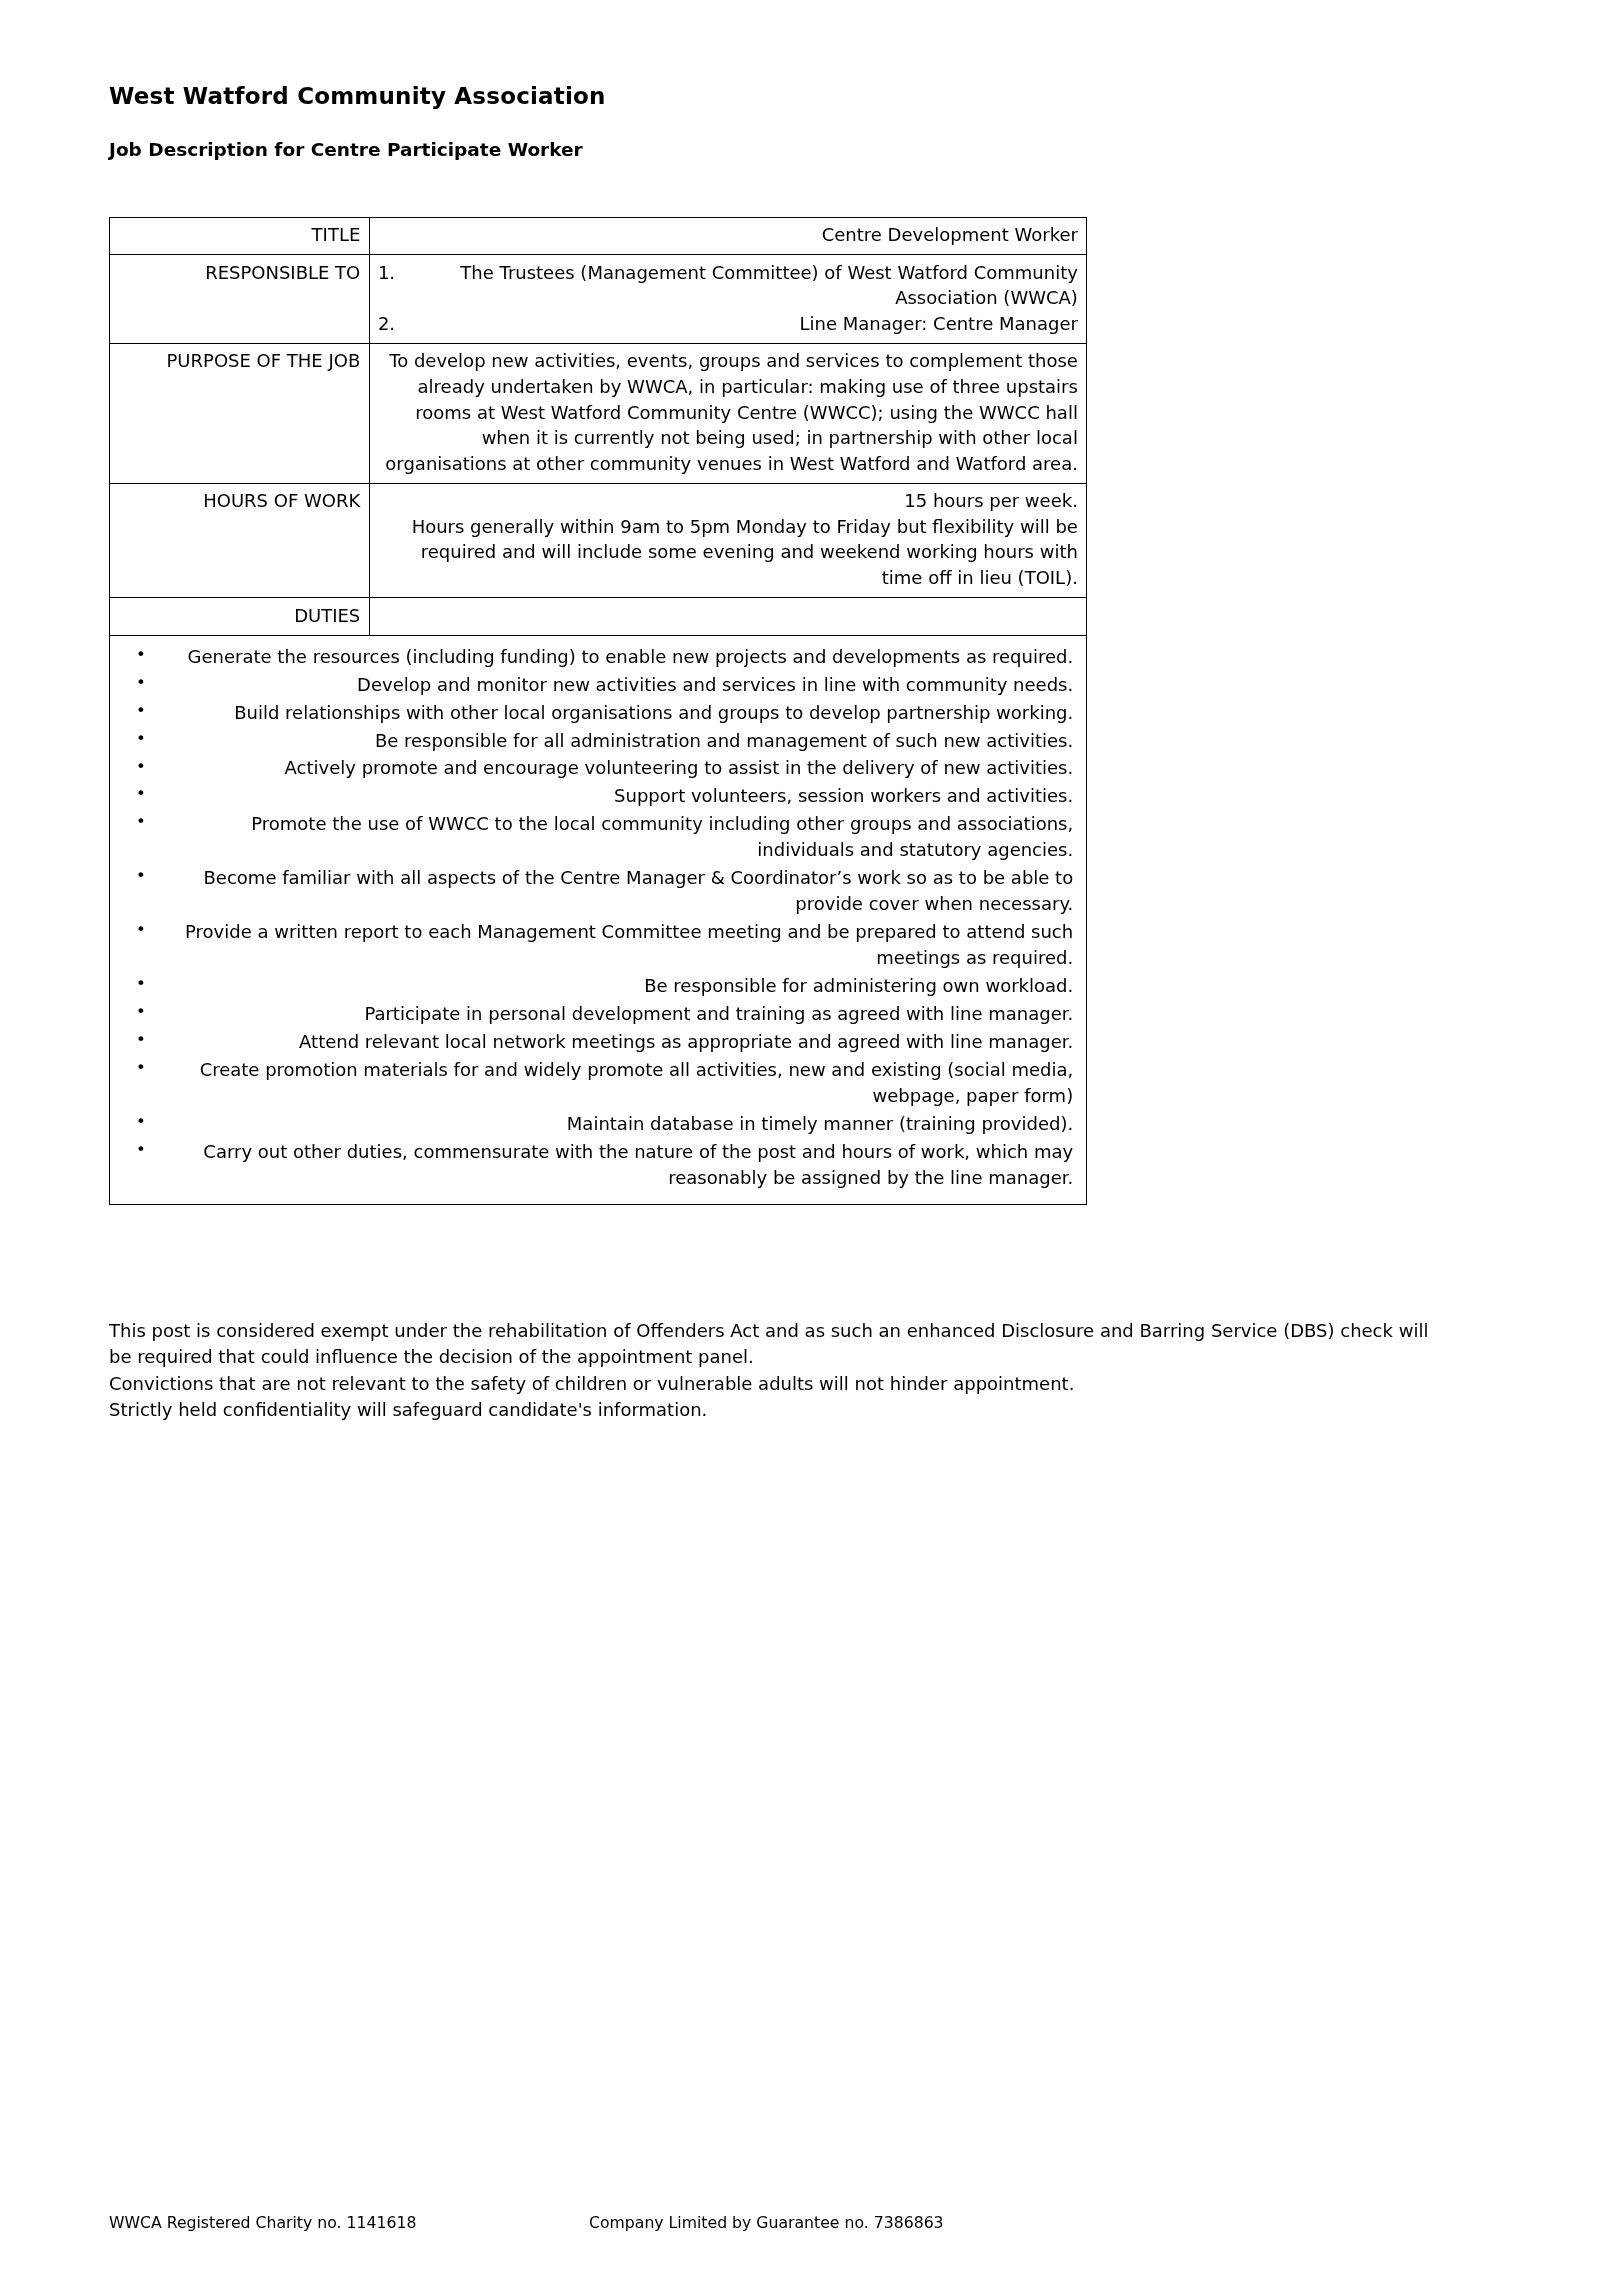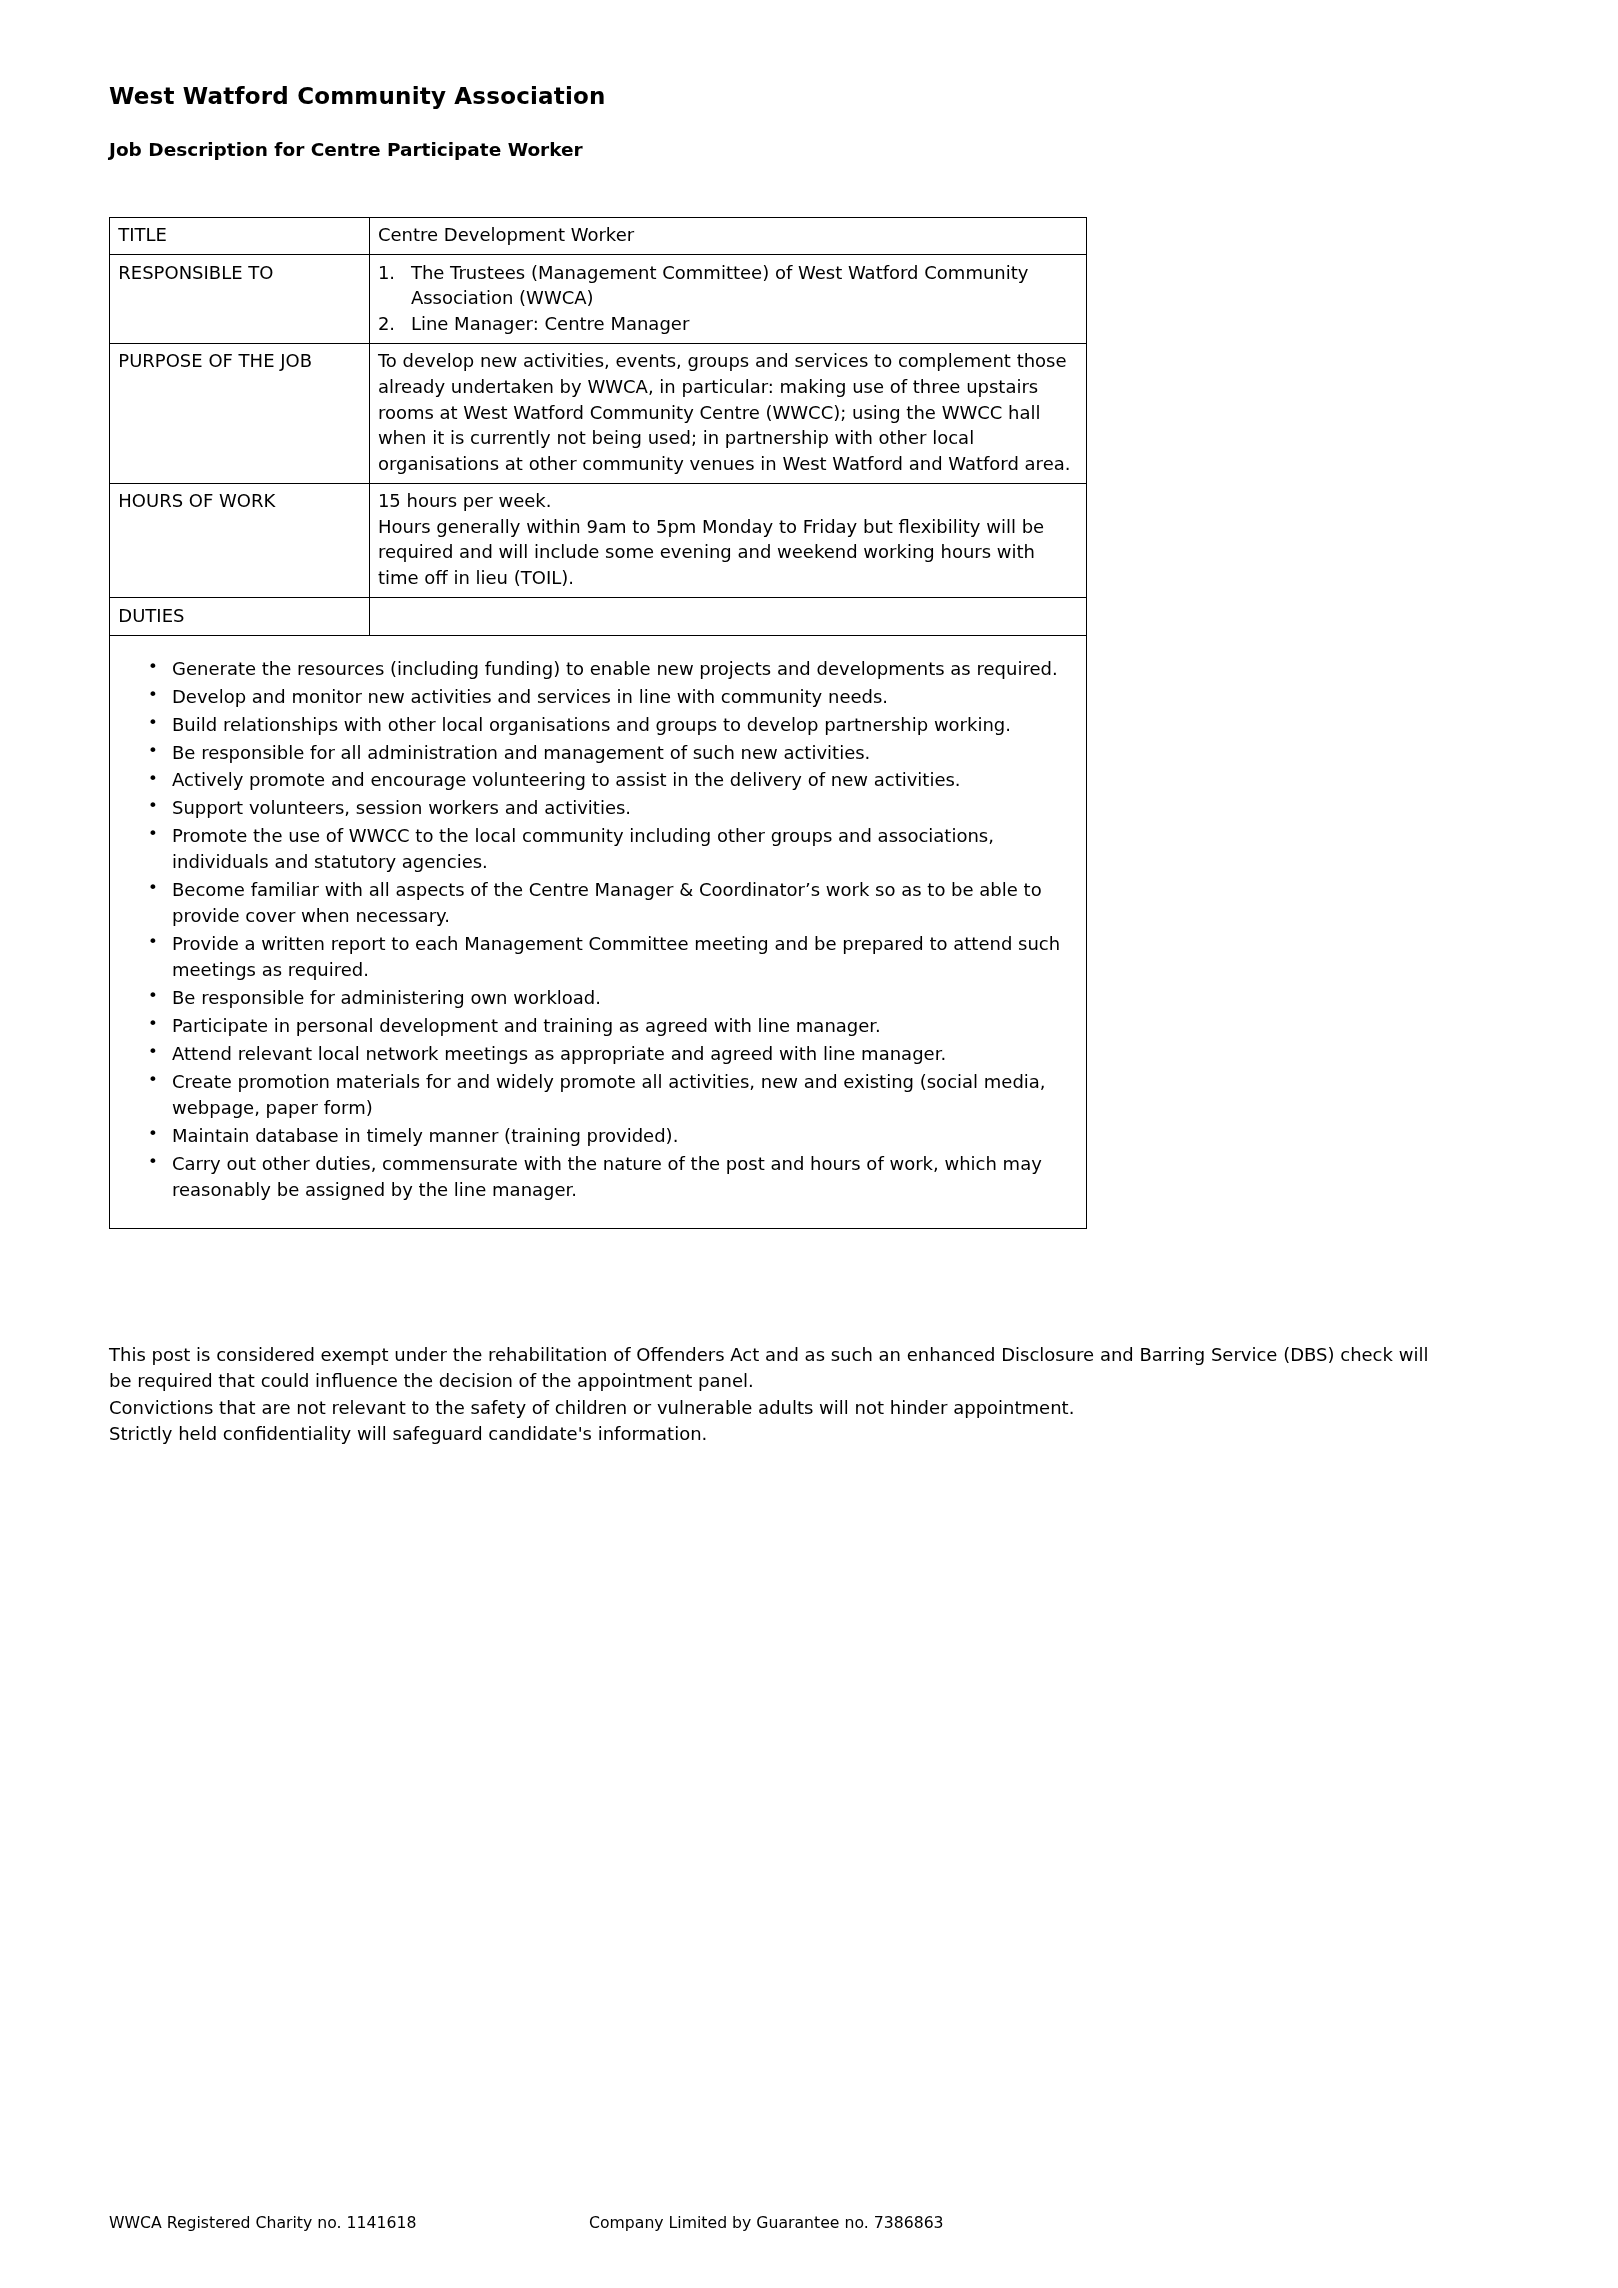--- a/index.html
+++ b/index.html
@@ -30,20 +30,21 @@
   }
   .doc-subtitle {
     font-size: 18.5px;
     font-weight: bold;
     margin: 0 0 57px 0;
   }
   table.jd {
     border-collapse: collapse;
     width: 941px;
     table-layout: fixed;
+    text-align: right;
   }
   table.jd td {
     border: 1.3px solid #000;
     vertical-align: top;
     padding: 4.6px 8.3px 6.5px 8.3px;
     font-size: 18px;
     line-height: 1.42;
   }
   td.label {
     width: 242px;
@@ -63,21 +64,21 @@
   }
   .ol-resp li .num {
     position: absolute;
     left: 0;
     top: 0;
   }
   .ol-resp li .txt {
     display: block;
   }
   .duties-cell {
-    padding: 12px !important;
+    padding: 0 !important;
   }
   ul.duties {
     list-style: none;
     margin: 0;
     padding: 8.3px 13px 11px 13px;
   }
   ul.duties li {
     position: relative;
     padding-left: 37px;
     margin: 0 0 1.8px 0;

